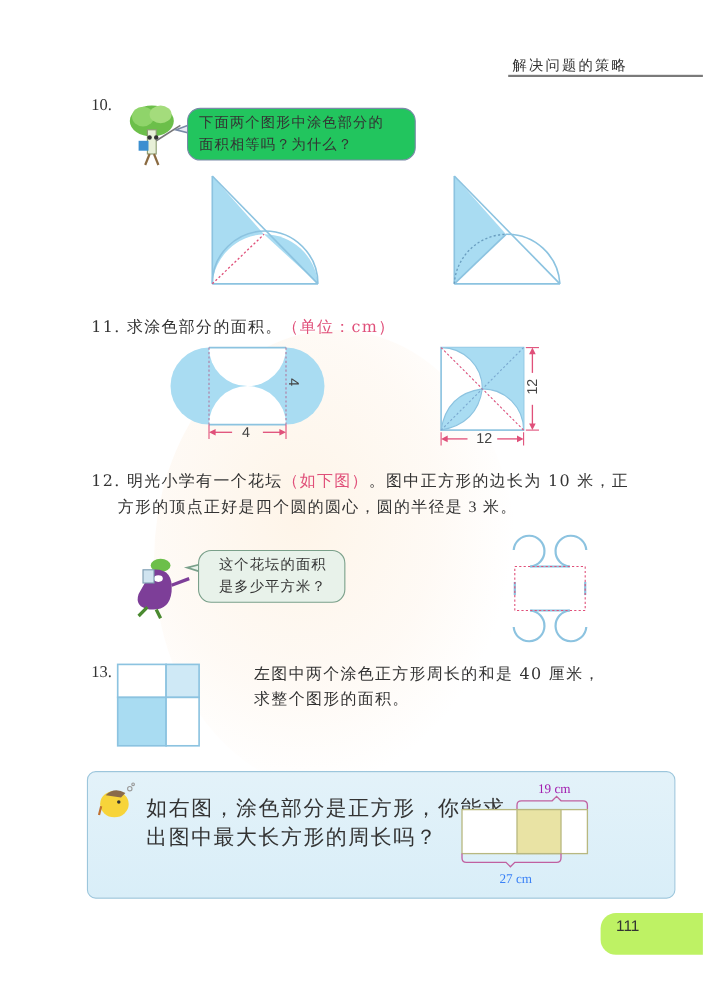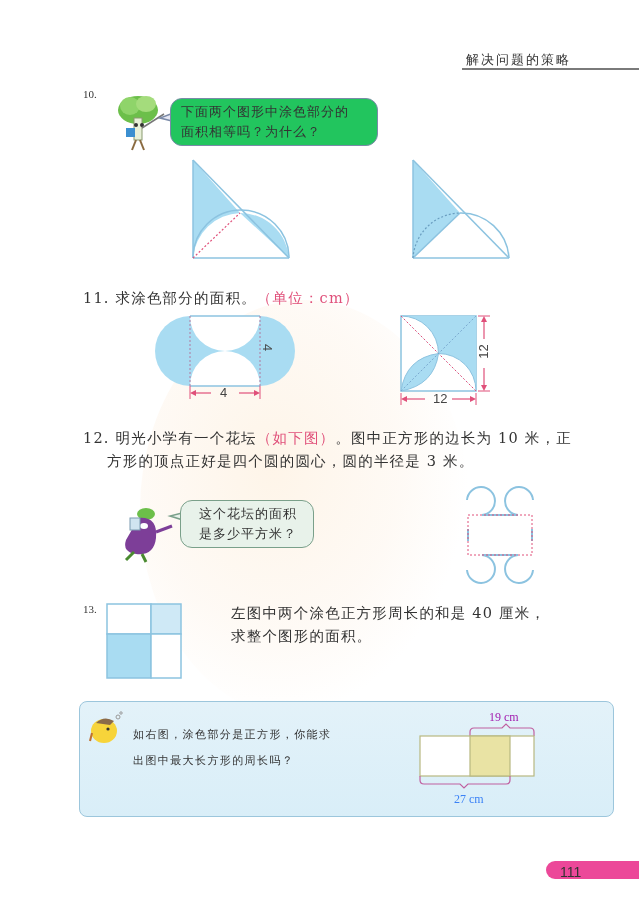--- a/index.html
+++ b/index.html
@@ -14,38 +14,38 @@
     border-radius:50%;
     background: radial-gradient(ellipse at 40% 40%, rgba(253,236,214,0.55) 0%, rgba(253,240,226,0.35) 45%, rgba(255,255,255,0) 70%);
     pointer-events:none;
   }
   .header-title {
     position:absolute; left:466px; top:51px; font-size:13px; letter-spacing:2px; color:#333;
   }
   .header-rule {
     position:absolute; left:462px; top:68px; width:177px; height:2px; background:#7a7a7a;
   }
-  .qnum { position:absolute; font-size:11px; color:#333; font-family:"Liberation Serif", serif; }
+  .qnum { position:absolute; font-size:15px; color:#333; font-family:"Liberation Serif", serif; }
   .text { position:absolute; font-size:14.5px; line-height:23px; color:#333; letter-spacing:1.2px; }
   .pink { color:#e0507a; }
   .bubble {
     position:absolute; border:1.5px solid #7a8aa8; border-radius:12px;
     background:#22c55e; font-size:13px; line-height:20px; padding:3px 10px; color:#333; letter-spacing:1px;
   }
   .bubble.green { background:#e8f2ea; border-color:#7aa08a; }
   svg { position:absolute; overflow:visible; }
   .tip-box {
     position:absolute; left:79px; top:701px; width:533px; height:114px;
     border:1.5px solid #9cc6dc; border-radius:8px;
     background: linear-gradient(180deg, #e3f2f9 0%, #d9eef8 100%);
   }
-  .tip-text { position:absolute; left:133px; top:722px; font-size:11px; line-height:26px; letter-spacing:1.4px; color:#333; }
+  .tip-text { position:absolute; left:133px; top:722px; font-size:19px; line-height:26px; letter-spacing:1.4px; color:#333; }
   .page-num {
-    position:absolute; left:546px; top:861px; width:93px; height:18px;
-    border-radius:14px 0 0 14px; background:#ec4899;
+    position:absolute; left:546px; top:830px; width:93px; height:38px;
+    border-radius:14px 0 0 14px; background:#bef264;
     font-family:"Liberation Sans", sans-serif; font-size:14px; color:#333; line-height:22px; padding-left:14px; box-sizing:border-box;
   }
 </style>
 </head>
 <body>
 
 <div class="watermark"></div>
 
 <div class="header-title">解决问题的策略</div>
 <div class="header-rule"></div>
@@ -138,21 +138,21 @@
   <line x1="5" y1="86" x2="27" y2="86" stroke="#e0507a" stroke-width="1.2"></line>
   <line x1="54" y1="86" x2="76" y2="86" stroke="#e0507a" stroke-width="1.2"></line>
   <path d="M3 86 L9 83 L9 89 Z" fill="#e0507a"></path>
   <path d="M78 86 L72 83 L72 89 Z" fill="#e0507a"></path>
 </svg>
 <div style="position:absolute;left:433px;top:391px;font-family:'Liberation Sans',sans-serif;font-size:13px;color:#444;">12</div>
 <div style="position:absolute;left:476px;top:344px;font-family:'Liberation Sans',sans-serif;font-size:13px;color:#444;transform:rotate(-90deg);">12</div>
 
 <div class="text" style="left:83px;top:427px;width:520px;">
   <div><span>12.</span> <span>明光小学有一个花坛</span><span class="pink">（如下图）</span><span>。图中正方形的边长为 10 米，正</span></div>
-  <div style="padding-left:24px;">方形的顶点正好是四个圆的圆心，圆的半径是 3 米。</div>
+  <div style="padding-left:24px;font-family:Liberation Serif, serif;">方形的顶点正好是四个圆的圆心，圆的半径是 3 米。</div>
 </div>
 
 <svg style="left:110px;top:502px;" width="70" height="62" viewBox="0 0 70 62">
   <ellipse cx="36" cy="12" rx="9" ry="6" fill="#6cbf4a"></ellipse>
   <path d="M28 16 Q48 14 46 36 Q44 54 26 52 Q12 50 16 38 Q22 28 28 16 Z" fill="#7d3e98"></path>
   <ellipse cx="34" cy="24" rx="4" ry="3" fill="#fff"></ellipse>
   <rect x="20" y="16" width="10" height="12" fill="#d0e4f0" stroke="#7a9ab0"></rect>
   <line x1="46" y1="30" x2="62" y2="24" stroke="#7d3e98" stroke-width="3"></line>
   <line x1="24" y1="50" x2="16" y2="58" stroke="#4a8a30" stroke-width="3"></line>
   <line x1="32" y1="52" x2="36" y2="60" stroke="#4a8a30" stroke-width="3"></line>

